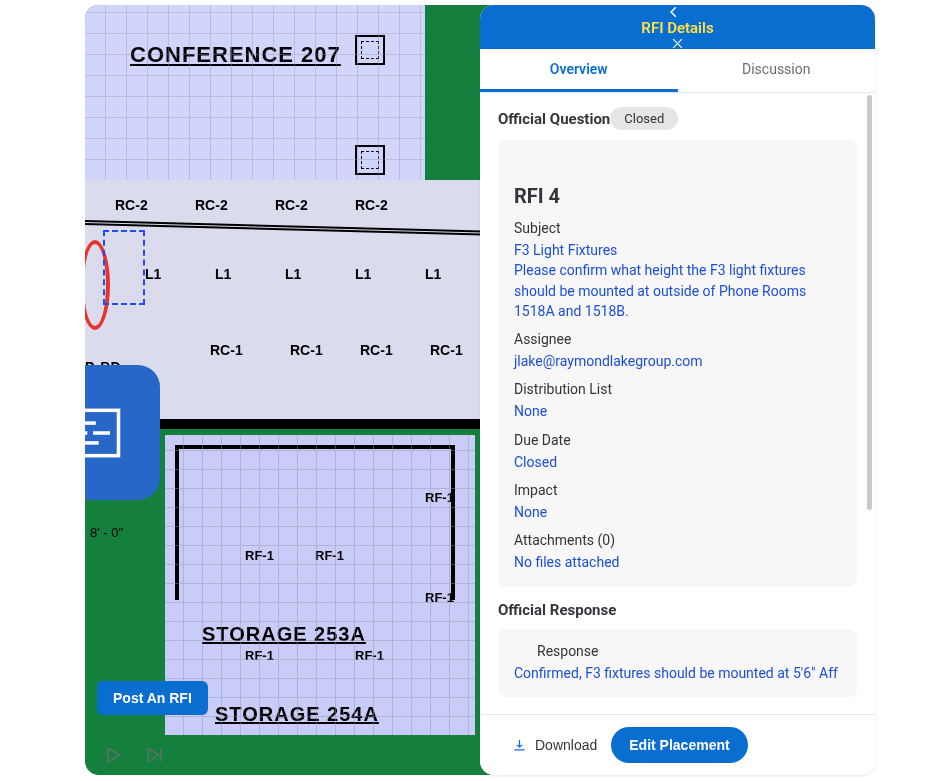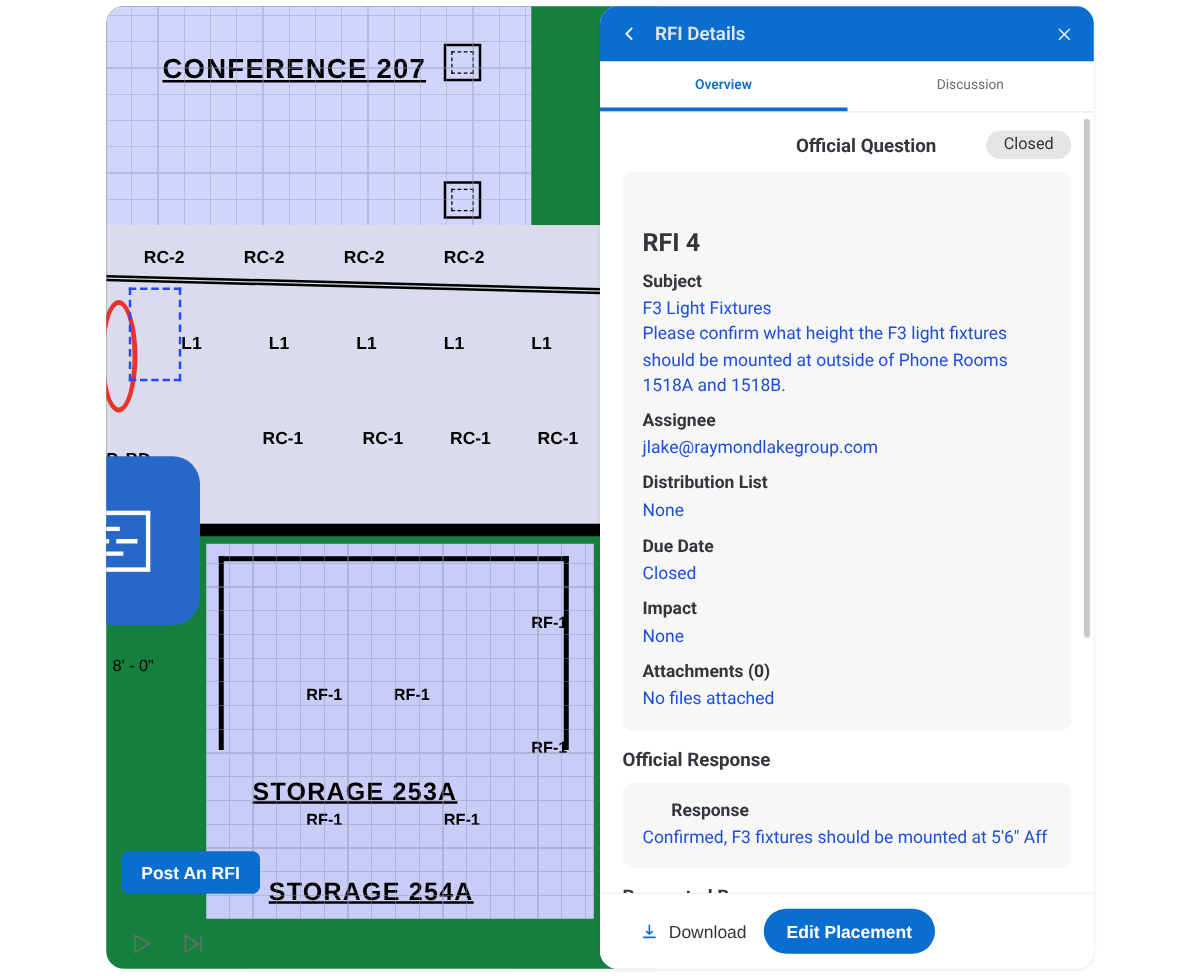--- a/index.html
+++ b/index.html
@@ -4,38 +4,38 @@
 <style>
 * { box-sizing: border-box; margin: 0; padding: 0; }
 body { font-family: -apple-system, BlinkMacSystemFont, "Segoe UI", Roboto, Arial, sans-serif; background: #fff; width: 947px; height: 781px; overflow: hidden; position: relative; }
 
 .canvas-area { position: absolute; left: 85px; top: 5px; width: 455px; height: 770px; border-radius: 14px; overflow: hidden; background: #15803d; }
 
 .blueprint { position: absolute; inset: 0; }
 
 .panel { position: absolute; left: 480px; top: 5px; width: 395px; height: 770px; background: #fff; border-radius: 14px; display: flex; flex-direction: column; box-shadow: 0 1px 3px rgba(0,0,0,0.1); }
 
-.panel-header { background: #0a6ed1; color: #e5e5e5; height: 44px; display: flex; align-items: center; padding: 0 12px; border-radius: 14px 14px 0 0; }
+.panel-header { background: #0a6ed1; color: #fde047; height: 44px; display: flex; align-items: center; padding: 0 12px; border-radius: 14px 14px 0 0; flex-direction: column; }
 .panel-header .back { width: 24px; height: 24px; display: flex; align-items: center; justify-content: center; margin-right: 8px; cursor: pointer; }
 .panel-header .title { font-size: 15px; font-weight: 600; flex: 1; }
 .panel-header .close { width: 24px; height: 24px; display: flex; align-items: center; justify-content: center; cursor: pointer; }
 
 .tabs { display: flex; border-bottom: 1px solid #e7e7e7; }
-.tab { flex: 1; text-align: center; padding: 12px 0; font-size: 11px; color: #6a6d70; cursor: pointer; }
+.tab { flex: 1; text-align: center; padding: 12px 0; font-size: 14px; color: #6a6d70; cursor: pointer; }
 .tab.active { color: #0a6ed1; font-weight: 600; border-bottom: 3px solid #0a6ed1; }
 
 .panel-body { flex: 1; overflow-y: auto; padding: 14px 18px 0 18px; }
 
-.section-row { display: flex; justify-content: flex-end; align-items: center; margin-bottom: 10px; gap: 40px; }
+.section-row { display: flex; justify-content: flex-start; align-items: center; margin-bottom: 10px; }
 .section-title { font-size: 15px; font-weight: 700; color: #32363a; }
 .badge { background: #e5e5e5; color: #32363a; font-size: 13px; padding: 4px 14px; border-radius: 12px; }
 
 .card { background: #f7f7f7; border-radius: 8px; padding: 14px 16px; margin-bottom: 14px; }
 .card-title { font-size: 20px; font-weight: 700; color: #32363a; margin-bottom: 12px; margin-top: 30px; }
-.field-label { font-size: 14px; font-weight: 700; color: #32363a; margin-top: 10px; margin-bottom: 4px; }
+.field-label { font-size: 14px; font-weight: 400; color: #32363a; margin-top: 10px; margin-bottom: 4px; }
 .field-label:first-of-type { margin-top: 0; padding-left: 23px; }
 .field-value { font-size: 14px; color: #1d4ed8; line-height: 1.45; }
 
 .panel-footer { border-top: 1px solid #e7e7e7; padding: 12px 18px; display: flex; align-items: center; background: #fff; border-radius: 0 0 14px 14px; }
 .download-btn { display: flex; align-items: center; gap: 8px; padding: 8px 14px; background: #fff; border: none; color: #32363a; font-size: 14px; cursor: pointer; border-radius:6px; }
 .download-btn svg { stroke: #0a6ed1; }
 .primary-btn { background: #0a6ed1; color: #fff; border: none; padding: 10px 18px; border-radius: 18px; font-size: 14px; font-weight: 600; cursor: pointer; }
 .panel .sb { position: absolute; right: 3px; top: 90px; width: 5px; height: 415px; background: #c9c9c9; border-radius: 3px; }
 
 .post-rfi { position: absolute; left: 12px; bottom: 60px; background: #0a6ed1; color: #fff; border: none; padding: 9px 16px; border-radius: 6px; font-size: 14px; font-weight: 600; cursor: pointer; }

